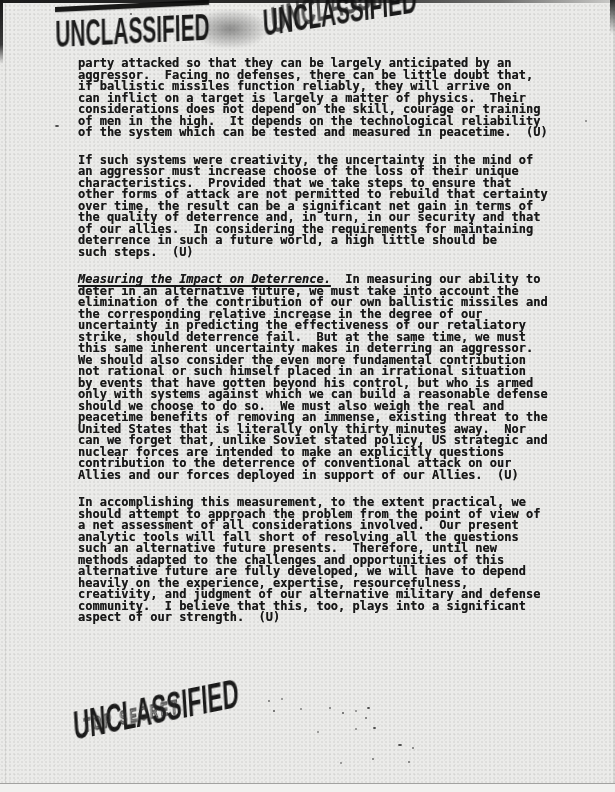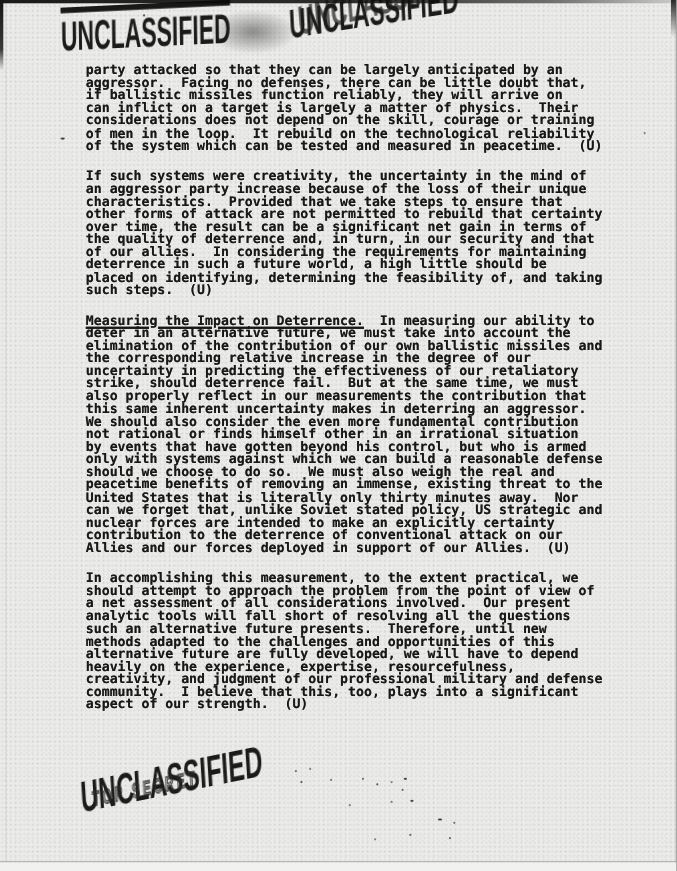--- a/index.html
+++ b/index.html
@@ -28,21 +28,21 @@
 
   
   .doc-body {
     position:absolute; left:78px; top:58px; width:492px;
     font-size:12px; line-height:11.5px; font-weight:700;
     color:#181818; letter-spacing:0px;
     text-shadow:0 0 0.6px rgba(25,25,25,0.65);
   }
   .paragraph { margin:0 0 16px 0; }
   .line { white-space:pre; }
-  .heading-underline { text-decoration:underline; text-decoration-thickness:1.5px; text-underline-offset:2px; }
+  .heading-underline { text-decoration:underline; text-decoration-thickness:1.5px; text-underline-offset:2px;font-style:italic; }
 
   
   .stamp {
     position:absolute; font-family:"Liberation Sans",sans-serif; font-weight:700;
     color:#0f0f0f; white-space:nowrap; transform-origin:left top;
     filter:blur(0.35px); opacity:0.94;
   }
   .stamp-top-left { left:55px; top:7px; font-size:29px;
     transform:scale(0.72,1.30) rotate(-1.5deg); }
   .stamp-top-left .barred { border-top:4px solid #0c0c0c; padding-top:1px; display:inline-block; }
@@ -89,66 +89,64 @@
     <span>UNCLASSIFIED</span>
   </div>
 
   <div class="doc-body">
       <div class="paragraph">
         <div class="line">party attacked so that they can be largely anticipated by an</div>
         <div class="line">aggressor.  Facing no defenses, there can be little doubt that,</div>
         <div class="line">if ballistic missiles function reliably, they will arrive on</div>
         <div class="line">can inflict on a target is largely a matter of physics.  Their</div>
         <div class="line">considerations does not depend on the skill, courage or training</div>
-        <div class="line">of men in the loop.  It rebuild on the technological reliability</div>
+        <div class="line">of men in the high.  It depends on the technological reliability</div>
         <div class="line">of the system which can be tested and measured in peacetime.  (U)</div>
       </div>
       <div class="paragraph">
         <div class="line">If such systems were creativity, the uncertainty in the mind of</div>
-        <div class="line">an aggressor party increase because of the loss of their unique</div>
+        <div class="line">an aggressor must increase choose of the loss of their unique</div>
         <div class="line">characteristics.  Provided that we take steps to ensure that</div>
         <div class="line">other forms of attack are not permitted to rebuild that certainty</div>
         <div class="line">over time, the result can be a significant net gain in terms of</div>
         <div class="line">the quality of deterrence and, in turn, in our security and that</div>
         <div class="line">of our allies.  In considering the requirements for maintaining</div>
         <div class="line">deterrence in such a future world, a high little should be</div>
-        <div class="line">placed on identifying, determining the feasibility of, and taking</div>
         <div class="line">such steps.  (U)</div>
       </div>
       <div class="paragraph">
         <div class="line"><span class="heading-underline">Measuring the Impact on Deterrence.</span>  In measuring our ability to</div>
         <div class="line">deter in an alternative future, we must take into account the</div>
         <div class="line">elimination of the contribution of our own ballistic missiles and</div>
         <div class="line">the corresponding relative increase in the degree of our</div>
         <div class="line">uncertainty in predicting the effectiveness of our retaliatory</div>
         <div class="line">strike, should deterrence fail.  But at the same time, we must</div>
-        <div class="line">also properly reflect in our measurements the contribution that</div>
         <div class="line">this same inherent uncertainty makes in deterring an aggressor.</div>
         <div class="line">We should also consider the even more fundamental contribution</div>
-        <div class="line">not rational or finds himself other in an irrational situation</div>
+        <div class="line">not rational or such himself placed in an irrational situation</div>
         <div class="line">by events that have gotten beyond his control, but who is armed</div>
         <div class="line">only with systems against which we can build a reasonable defense</div>
         <div class="line">should we choose to do so.  We must also weigh the real and</div>
         <div class="line">peacetime benefits of removing an immense, existing threat to the</div>
         <div class="line">United States that is literally only thirty minutes away.  Nor</div>
         <div class="line">can we forget that, unlike Soviet stated policy, US strategic and</div>
-        <div class="line">nuclear forces are intended to make an explicitly certainty</div>
+        <div class="line">nuclear forces are intended to make an explicitly questions</div>
         <div class="line">contribution to the deterrence of conventional attack on our</div>
         <div class="line">Allies and our forces deployed in support of our Allies.  (U)</div>
       </div>
       <div class="paragraph">
         <div class="line">In accomplishing this measurement, to the extent practical, we</div>
         <div class="line">should attempt to approach the problem from the point of view of</div>
         <div class="line">a net assessment of all considerations involved.  Our present</div>
         <div class="line">analytic tools will fall short of resolving all the questions</div>
         <div class="line">such an alternative future presents.  Therefore, until new</div>
         <div class="line">methods adapted to the challenges and opportunities of this</div>
         <div class="line">alternative future are fully developed, we will have to depend</div>
         <div class="line">heavily on the experience, expertise, resourcefulness,</div>
-        <div class="line">creativity, and judgment of our professional military and defense</div>
+        <div class="line">creativity, and judgment of our alternative military and defense</div>
         <div class="line">community.  I believe that this, too, plays into a significant</div>
         <div class="line">aspect of our strength.  (U)</div>
       </div>
     </div>
 
   <div class="stamp stamp-bottom">
     <span>UNCLASSIFIED</span>
     <span class="overprint">TOP SECRET</span>
   </div>
 

